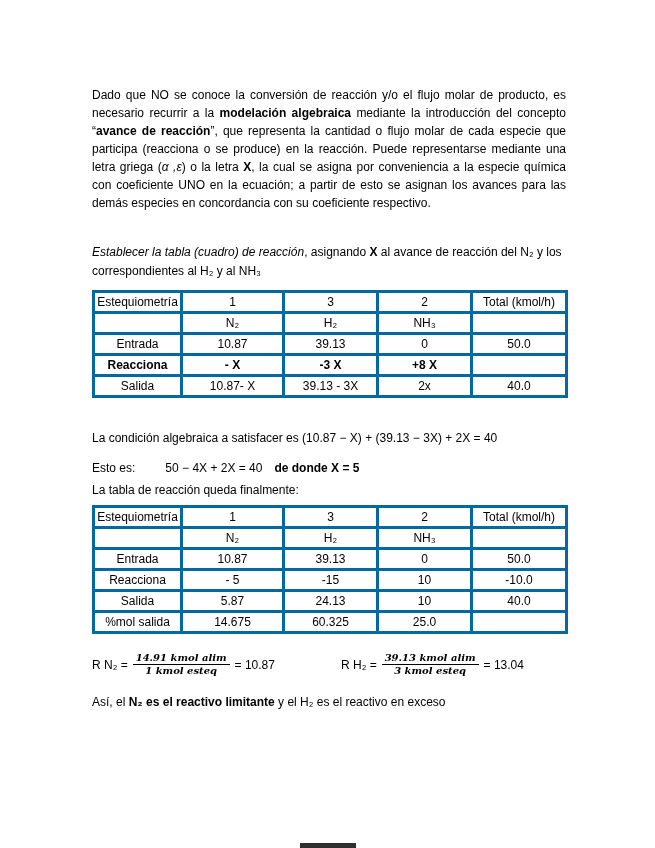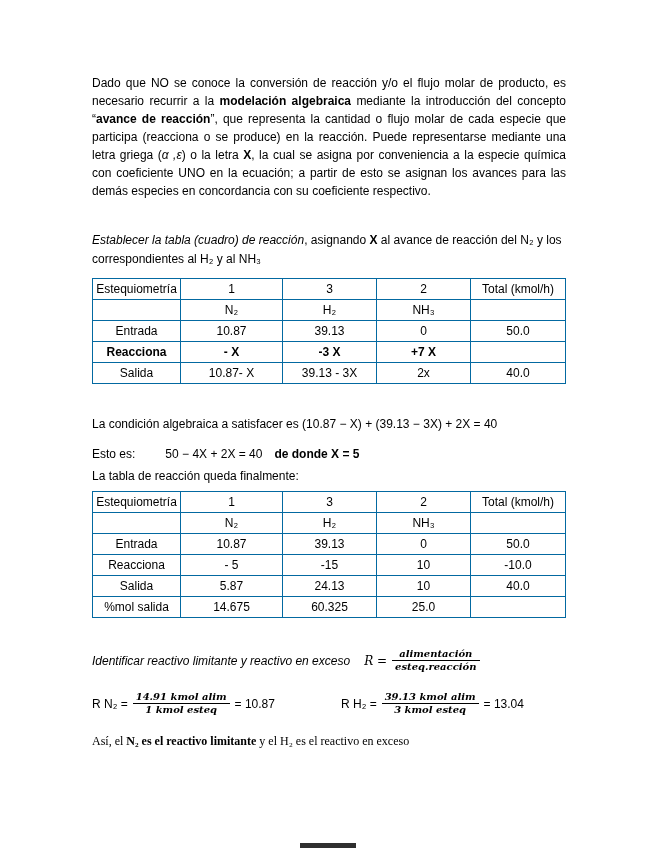--- a/index.html
+++ b/index.html
@@ -6,51 +6,51 @@
   html, body { background:#ffffff; }
   .page {
     position:relative;
     width:655px; height:848px;
     background:#ffffff;
     color:#000;
     font-family:"Liberation Sans", sans-serif;
     font-size:12px;
     overflow:hidden;
   }
-  .content { position:absolute; left:92px; top:4px; width:474px; }
+  .content { position:absolute; left:92px; top:16px; width:474px; }
   .b { font-weight:bold; }
   .i { font-style:italic; }
 
   .intro { margin-top:70px; line-height:18px; text-align:justify; }
 
   .setup { margin-top:31px; line-height:19px; }
 
   table.rx { border-collapse:collapse; table-layout:fixed; width:473px; }
   table.rx td {
-    border:1px solid #0369a1;
+    border:3px solid #0369a1;
     text-align:center; vertical-align:middle;
     height:21px; font-size:12px;
     white-space:nowrap; overflow:hidden;margin-top:36px;
   }
   .t1 { margin-top:9px; }
   .t2 { margin-top:6px; }
   tr.bold-row td { font-weight:bold; }
 
   .condition { margin-top:31px; line-height:18px; }
 
   .solution { margin-top:12px; line-height:18px; }
   .solution .eq { margin-left:30px; }
   .solution .dd { margin-left:12px;font-weight:bold; }
 
   .final-intro { margin-top:4px; line-height:18px; }
 
   .mathrow { display:flex; align-items:center; }
   .identify-row { margin-top:30px; }
   .ratio-row { margin-top:18px; }
-  .conclusion { margin-top:16px; line-height:18px;font-family:Liberation Serif, serif; }
+  .conclusion { margin-top:16px; line-height:18px; }
 
   .rgroup { display:inline-flex; align-items:center; gap:5px; }
   .rgroup-right { margin-left:66px; }
   .rdef { margin-left:14px; }
   .rlabel-math { font-family:"DejaVu Serif", serif; font-style:italic; font-size:12px; }
 
   .frac {
     display:inline-block; vertical-align:middle; text-align:center;
     font-family:"DejaVu Serif", serif; font-style:italic; font-weight:bold;
     font-size:10px; line-height:12px;
@@ -97,21 +97,21 @@
         <td>Entrada</td>
         <td>10.87</td>
         <td>39.13</td>
         <td>0</td>
         <td>50.0</td>
       </tr>
       <tr class="bold-row">
         <td>Reacciona</td>
         <td>- X</td>
         <td>-3 X</td>
-        <td>+7 X</td>
+        <td>+8 X</td>
         <td></td>
       </tr>
       <tr>
         <td>Salida</td>
         <td>10.87- X</td>
         <td>39.13 - 3X</td>
         <td>2x</td>
         <td>40.0</td>
       </tr>
     </tbody>
@@ -170,30 +170,20 @@
       <tr>
         <td>%mol salida</td>
         <td>14.675</td>
         <td>60.325</td>
         <td>25.0</td>
         <td></td>
       </tr>
     </tbody>
       </table>
 
-    <div class="mathrow identify-row">
-      <span class="i">Identificar reactivo limitante y reactivo en exceso</span>
-      <span class="rgroup rdef">
-        <span class="rlabel-math">R =</span>
-        <span class="frac">
-          <span class="num">alimentación</span>
-          <span class="den">esteq.reacción</span>
-        </span>
-      </span>
-    </div>
 
     <div class="mathrow ratio-row">
       <span class="rgroup">
         <span>R N₂ =</span>
         <span class="frac">
           <span class="num">14.91 kmol alim</span>
           <span class="den">1 kmol esteq</span>
         </span>
         <span>= 10.87</span>
       </span>

